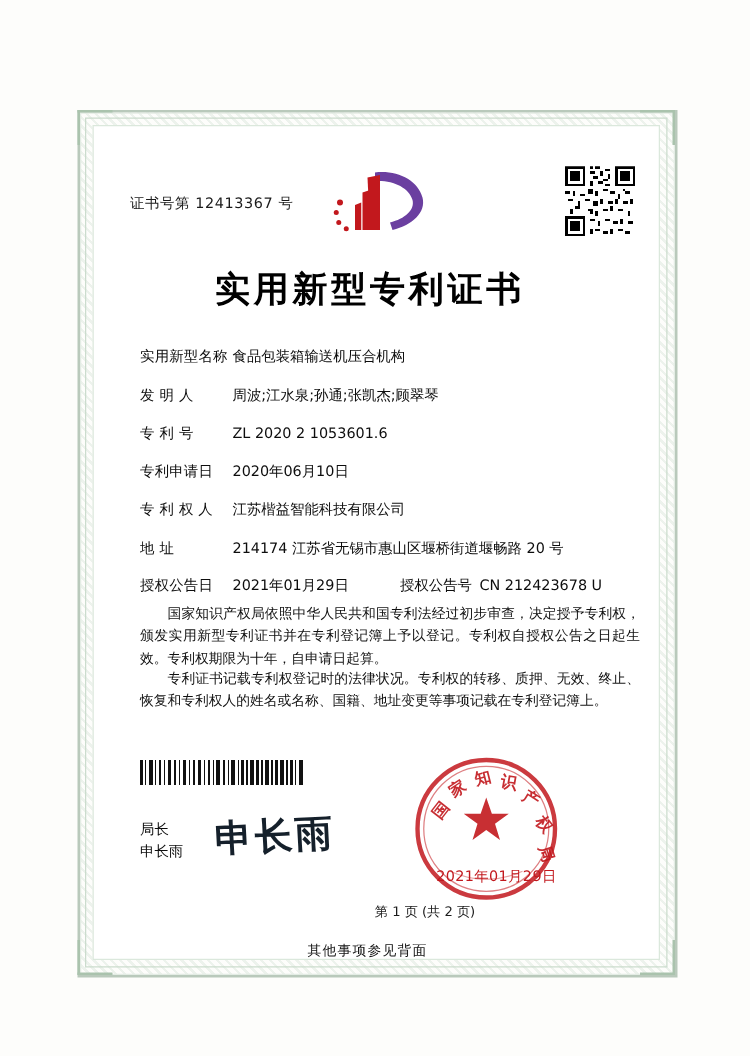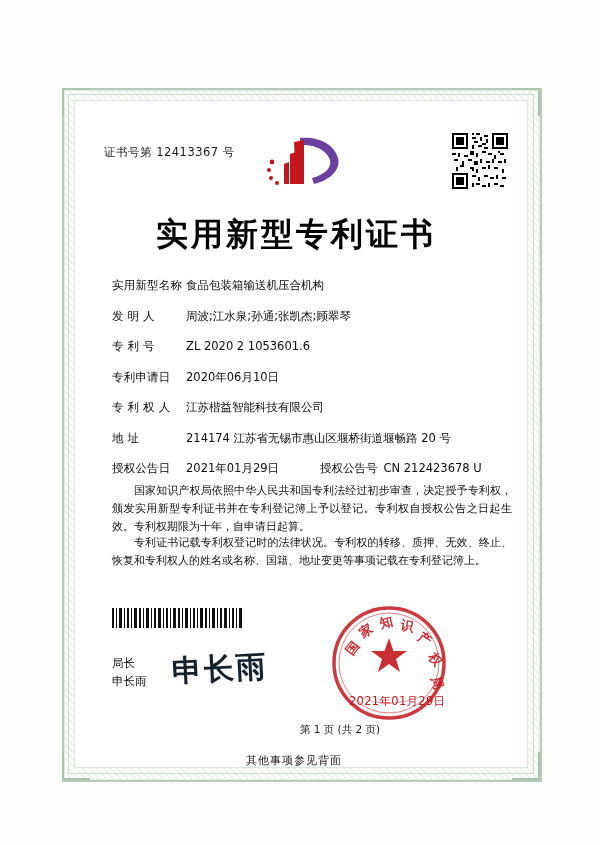--- a/index.html
+++ b/index.html
@@ -60,21 +60,21 @@
   }
   .corner.tl { left: 62px;  top: 88px;  border-right: none; border-bottom: none; }
   .corner.tr { left: 512px; top: 88px;  border-left: none;  border-bottom: none; }
   .corner.bl { left: 62px;  top: 752px; border-right: none; border-top: none; }
   .corner.br { left: 512px; top: 752px; border-left: none;  border-top: none; }
 
   
   .cert-no {
     position: absolute;
     left: 104px;
-    top: 145px;
+    top: 155px;
     font-size: 11.5px;
     letter-spacing: 0.5px;
     color: #1a1a1a;
   }
 
   
   .logo {
     position: absolute;
     left: 256px;
     top: 132px;
@@ -95,21 +95,21 @@
   .qr svg { display: block; }
 
   
   .title {
     position: absolute;
     left: 0;
     top: 213px;
     width: 592px;
     text-align: center;
     font-family: "DejaVu Serif", "Liberation Serif", serif;
-    font-size: 32px;
+    font-size: 28px;
     font-weight: bold;
     letter-spacing: 3px;
     color: #000;
   }
 
   
   .fields {
     position: absolute;
     left: 112px;
     top: 278px;

